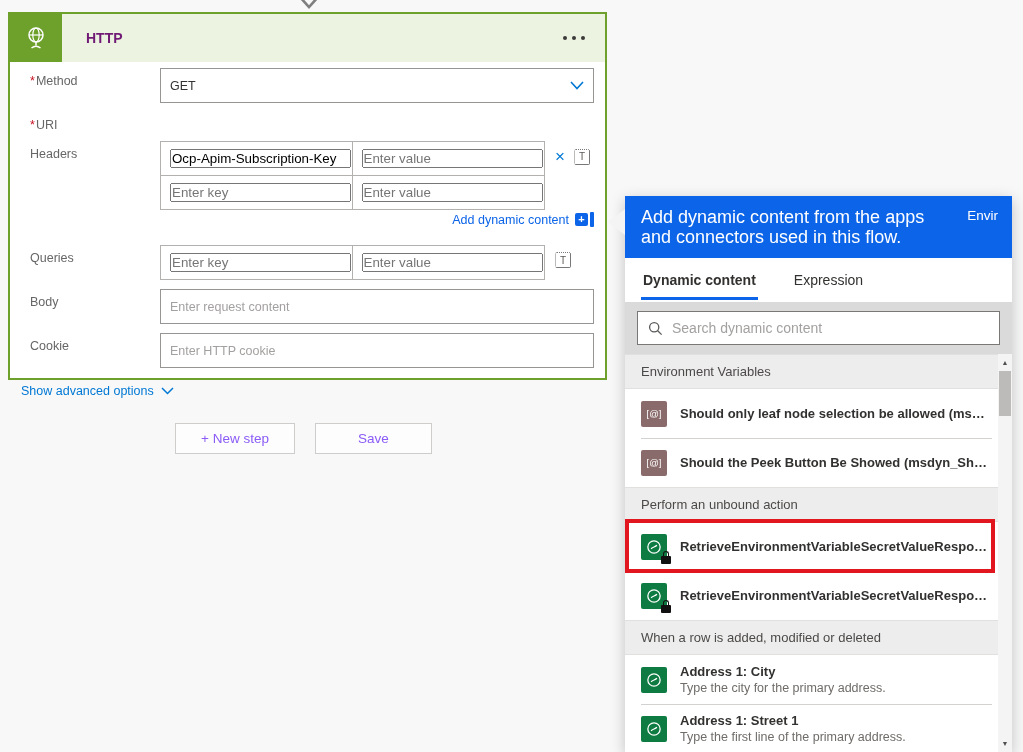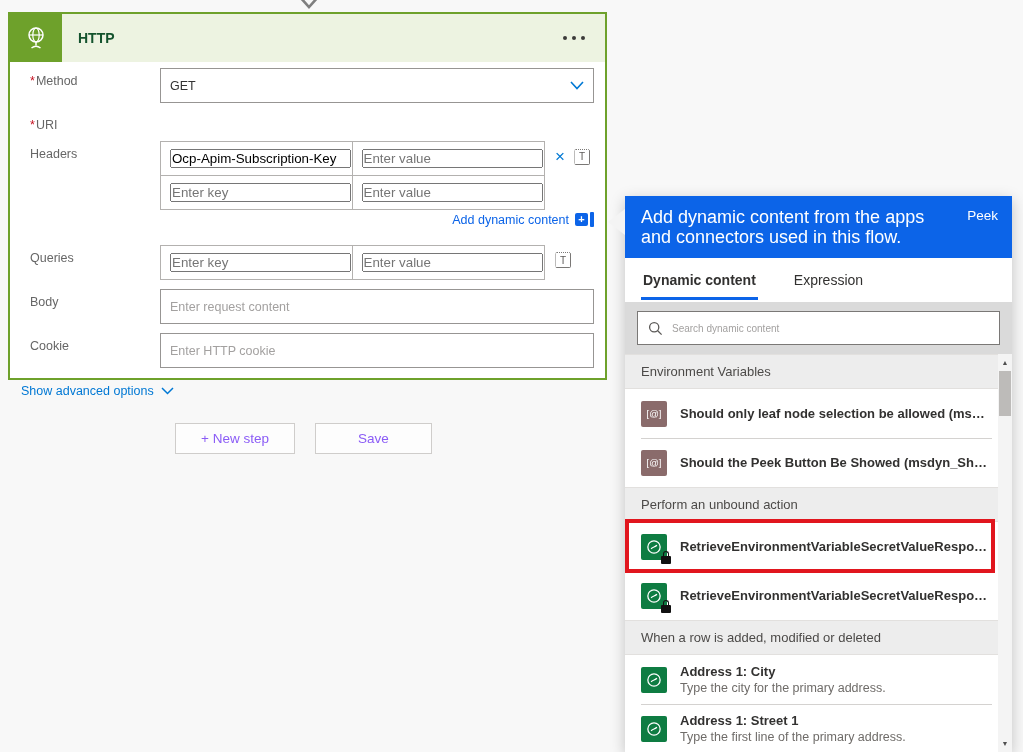--- a/index.html
+++ b/index.html
@@ -10,21 +10,21 @@
   }
   
   .connector { position:absolute; left:296px; top:-4px; }
   
   .card {
     position:absolute; left:8px; top:12px; width:599px; height:368px;
     background:#fff; border:2px solid #6EA12B;
   }
   .card-header { display:flex; align-items:center; height:48px; background:#EDF3E1; cursor:pointer; }
   .card-icon { width:52px; height:48px; background:#6EA12B; display:flex; align-items:center; justify-content:center; flex-shrink:0; }
-  .card-title { margin-left:16px; font-size:14px; font-weight:700; color:#14532d; }
+  .card-title { margin-left:24px; font-size:14px; font-weight:700; color:#701a75; }
   .card-menu { margin-left:auto; margin-right:18px; display:flex; gap:5px; padding:6px 2px; cursor:pointer; }
   .card-menu i { width:4px; height:4px; border-radius:50%; background:#3b3a39; }
   .card-body { padding:6px 11px 0 20px; }
   .frow { display:flex; align-items:flex-start; margin-bottom:9px; }
   .flabel { width:130px; padding-top:6px; font-size:12.5px; color:#666; flex-shrink:0; }
   .req { color:#C50F1F; margin-right:1px; }
   .fctrl { flex:1; }
   .ibox {
     width:100%; height:35px; border:1px solid #979593; background:#fff;
     display:flex; align-items:center; padding:0 9px; font-size:12.5px; color:#333;
@@ -78,21 +78,21 @@
   }
   .panel-header-text { width:302px; font-size:18px; line-height:20px; }
   .hide-btn { margin-left:auto; font-size:13.5px; cursor:pointer; padding-top:1px; }
   .tabs { display:flex; gap:34px; padding:0 16px; height:44px; align-items:stretch; background:#fff; }
   .tab { display:flex; align-items:center; font-size:14px; color:#323130; position:relative; cursor:pointer; padding:0 2px; }
   .tab.active { font-weight:700; }
   .tab.active::after { content:""; position:absolute; left:0; right:0; bottom:2px; height:3px; background:#0C64E8; }
   .search-strip { background:#dadada; padding:9px 12px; height:52px; }
   .searchbox {
     background:#fff; border:1px solid #7a7876; height:34px; display:flex; align-items:center;
-    padding:0 10px; gap:9px; font-size:10px;
+    padding:0 10px; gap:9px; font-size:14px;
   }
   .list { position:relative; height:398px; background:#fff; overflow:hidden; }
   .list-inner { margin-right:14px; }
   .sec-header {
     background:#EDEDED; border-top:1px solid #e2e0de; border-bottom:1px solid #e2e0de;
     padding:9px 16px 8px; font-size:13px; color:#4c4a48; height:35px;
   }
   .item { display:flex; align-items:center; gap:13px; padding:8px 8px 8px 16px; min-height:49px; position:relative; cursor:pointer; background:#fff; }
   .item .divider { position:absolute; top:0; left:16px; right:6px; border-top:1px solid #d4d2d0; }
   .iicon { width:26px; height:26px; border-radius:2px; flex-shrink:0; position:relative; display:flex; align-items:center; justify-content:center; }
@@ -249,21 +249,21 @@
 </div>
 
 <button class="btn btn-new">+ New step</button>
 <button class="btn btn-save">Save</button>
 
 <div class="panel">
   <div class="beak"></div>
 
   <div class="panel-header">
     <div class="panel-header-text">Add dynamic content from the apps and connectors used in this flow.</div>
-    <div class="hide-btn">Peek</div>
+    <div class="hide-btn">Envir</div>
   </div>
 
   <div class="tabs">
     <div class="tab active">Dynamic content</div>
     <div class="tab">Expression</div>
   </div>
 
   <div class="search-strip">
     <div class="searchbox">
       <svg width="15" height="15" viewBox="0 0 15 15">

